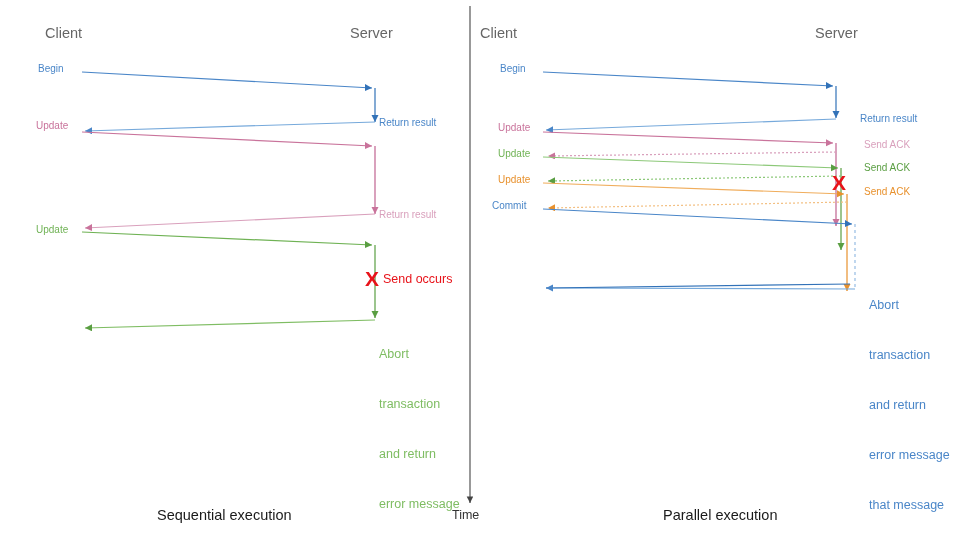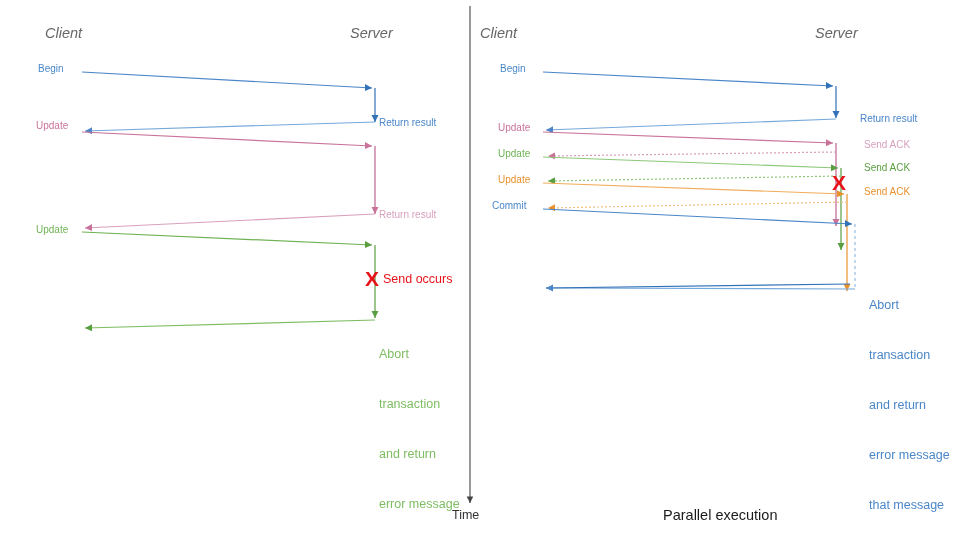--- a/index.html
+++ b/index.html
@@ -6,21 +6,21 @@
   body{
     width:960px;height:540px;
     background:#ffffff;
     font-family:"Liberation Sans", sans-serif;
     overflow:hidden;
     position:relative;
   }
   #stage{position:absolute;left:0;top:0;width:960px;height:540px;}
   svg.layer{position:absolute;left:0;top:0;width:960px;height:540px;}
   .lbl{position:absolute;white-space:pre;line-height:1.18;}
-  .role{font-style:italic;color:#666666;font-size:14.5px;}
+  .role{color:#666666;font-size:14.5px;}
   .msg{font-size:10px;}
   .caption{font-size:14.5px;color:#1a1a1a;}
   .timelbl{font-size:12.5px;color:#333333;}
   .err{font-size:12.5px;color:#e8131a;}
   .xmark{position:absolute;color:#e8131a;font-size:21px;font-weight:bold;font-family:"Liberation Sans",sans-serif;line-height:1;}
   .multi{font-size:12.5px;line-height:1.33;}
 </style>
 </head>
 <body>
 
@@ -115,20 +115,21 @@
   <div class="xmark" style="left:365px;top:268px;">X</div>
   <div class="lbl err" style="left:383px;top:272px;">Send occurs</div>
 
   <div class="lbl multi" style="left:379px;top:313px;color:#7fbd63;">
     <div>Abort</div>
     <div>transaction</div>
     <div>and return</div>
     <div>error message</div>
   </div>
 
+  <div class="lbl caption" style="left:157px;top:507px;">Sequential execution</div>
 
   <div class="lbl role" style="left:480px;top:25px;">Client</div>
   <div class="lbl role" style="left:815px;top:25px;">Server</div>
 
   <div class="lbl msg" style="left:500px;top:63px;color:#4a86c8;">Begin</div>
   <div class="lbl msg" style="left:860px;top:113px;color:#4a86c8;">Return result</div>
 
   <div class="lbl msg" style="left:498px;top:122px;color:#c9739b;">Update</div>
   <div class="lbl msg" style="left:864px;top:139px;color:#d9a0bc;">Send ACK</div>
 

